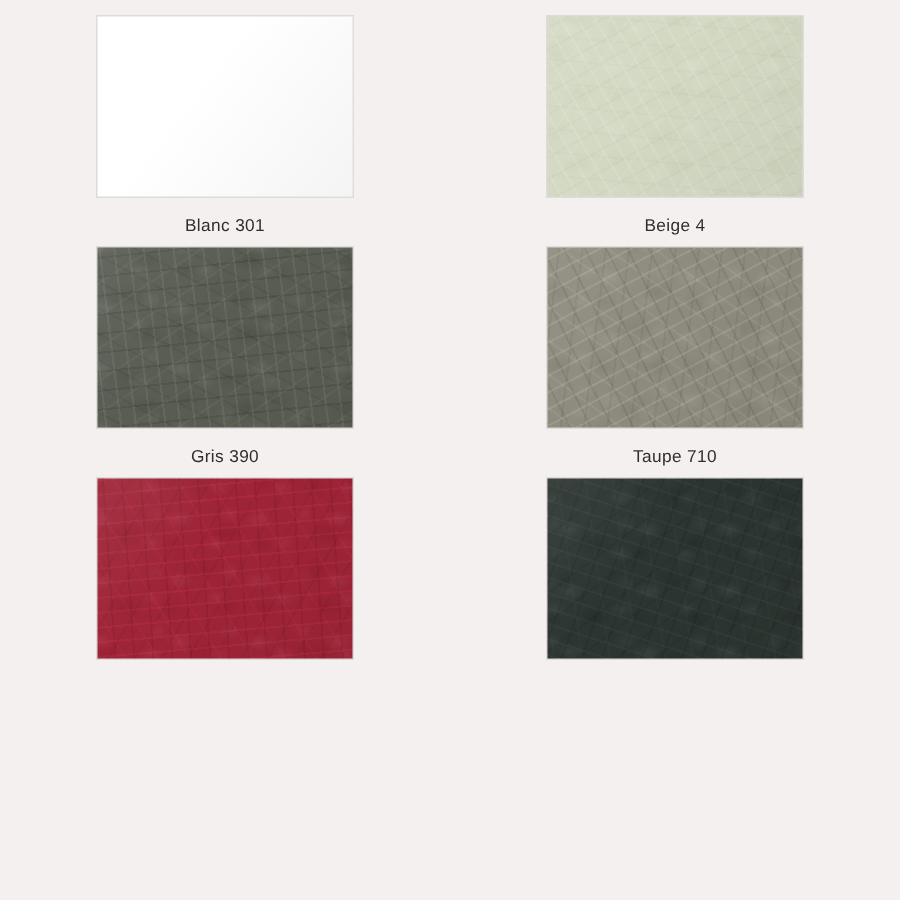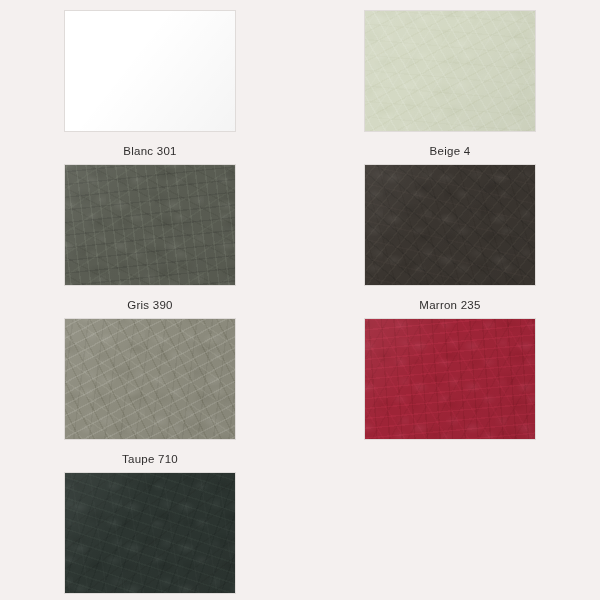--- a/index.html
+++ b/index.html
@@ -128,28 +128,20 @@
     </div>
     <div class="swatch-cell">
       <div class="swatch-chip" style="background-color: rgb(90, 93, 83);">
         <div class="grain" style="transform: rotate(46deg) scale(1.4);"></div>
         <div class="grain2" style="background-position: 26px 14px;"></div>
         <div class="sheen"></div>
       </div>
       <div class="swatch-label">Gris 390</div>
     </div>
     <div class="swatch-cell">
-      <div class="swatch-chip" style="background-color: rgb(58, 53, 48);">
-        <div class="grain" style="transform: rotate(92deg) scale(1.4);"></div>
-        <div class="grain2" style="background-position: 52px 28px;"></div>
-        <div class="sheen"></div>
-      </div>
-      <div class="swatch-label">Marron 235</div>
-    </div>
-    <div class="swatch-cell">
       <div class="swatch-chip" style="background-color: rgb(141, 140, 126);">
         <div class="grain" style="transform: rotate(115deg) scale(1.4);"></div>
         <div class="grain2" style="background-position: 65px 35px;"></div>
         <div class="sheen"></div>
       </div>
       <div class="swatch-label">Taupe 710</div>
     </div>
     <div class="swatch-cell">
       <div class="swatch-chip" style="background-color: rgb(158, 36, 55);">
         <div class="grain" style="transform: rotate(138deg) scale(1.4);"></div>

